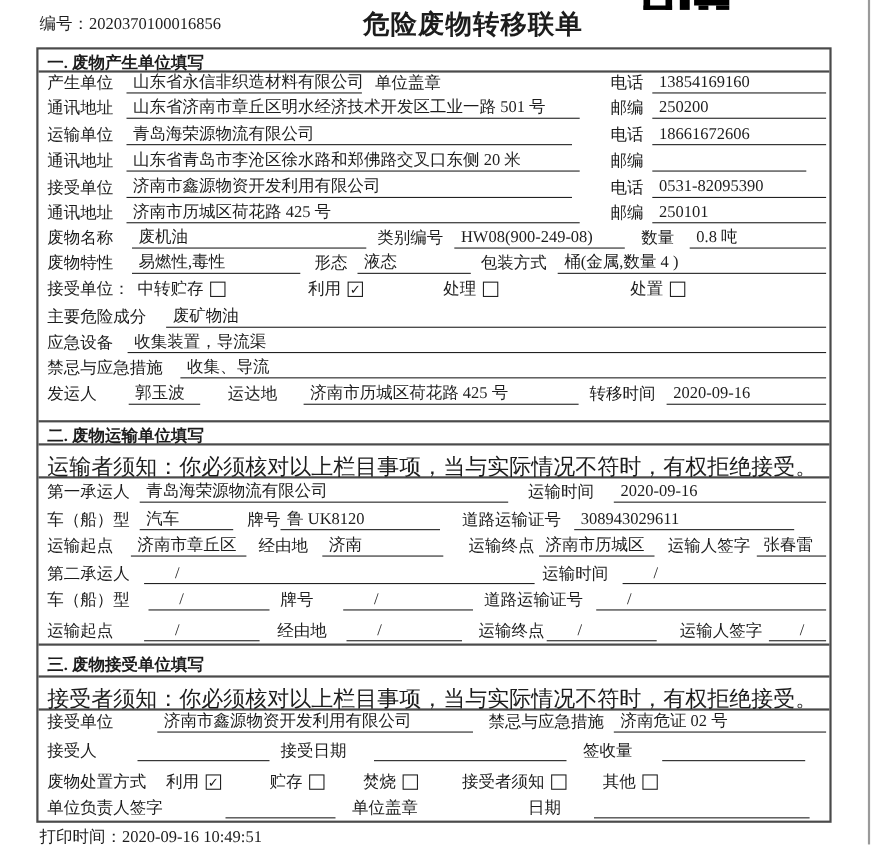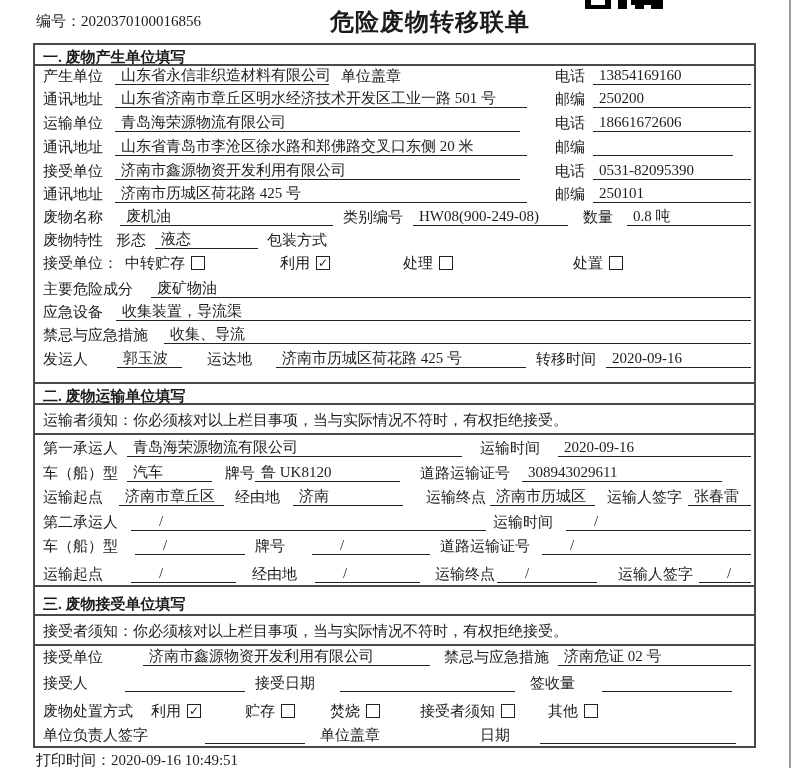--- a/index.html
+++ b/index.html
@@ -17,21 +17,21 @@
   .qr .q1 { left:0; top:0; width:26px; height:9px; background:transparent; border-left:6px solid #000; border-right:6px solid #000; border-bottom:4px solid #000; }
   .qr .q2 { left:33px; top:0; width:9px;  height:9px; }
   .qr .q3 { left:46px; top:0; width:32px; height:5px; }
   .qr .q4 { left:50px; top:5px; width:9px; height:4px; }
   .qr .q5 { left:66px; top:5px; width:12px; height:4px; }
   .page-edge { position:absolute; left:789px; top:0; width:2px; height:768px; background:#9a9a9a; }
 
   .form { position:absolute; left:33px; top:43px; width:723px; height:705px; border:2px solid #4a4a4a; background:#fff; }
   .sec-header { font-size:15px; font-weight:bold; padding:3px 0 0 8px; border-bottom:2px solid #4a4a4a; }
   .sec-header.mid { border-top:2px solid #4a4a4a; }
-  .notice { font-size:15px; padding:6px 0 0 8px; border-bottom:2px solid #4a4a4a; white-space:nowrap; }
+  .notice { font-size:20px; padding:6px 0 0 8px; border-bottom:2px solid #4a4a4a; white-space:nowrap; }
   .row { display:flex; align-items:flex-end; padding:0 3px 2px 8px; font-size:15px; white-space:nowrap; }
   .lbl { flex:none; line-height:18px; }
   .u  { flex:none; border-bottom:1.5px solid #222; line-height:18px; padding:16px 2px 0 6px; overflow:hidden; }
   .uf { flex:1 1 auto; border-bottom:1.5px solid #222; line-height:18px; padding:0 2px 0 6px; overflow:hidden; }
   .sp { flex:1 1 auto; }
   .sl { padding-left:28px; }
   .cb { flex:none; width:14px; height:14px; border:1.5px solid #222; margin:0 0 2px 6px;
         display:inline-flex; align-items:center; justify-content:center;
         font-size:12px; line-height:12px; font-family:"DejaVu Sans",sans-serif; }
   .print-time { position:absolute; left:36px; top:751px; font-size:15px; white-space:nowrap; }
@@ -110,23 +110,25 @@
       <span class="lbl">废物名称</span>
       <span class="u" style="width:213px;margin-left:17px">废机油</span>
       <span class="lbl" style="margin-left:10px">类别编号</span>
       <span class="u" style="width:155px;margin-left:10px">HW08(900-249-08)</span>
       <span class="lbl" style="margin-left:15px">数量</span>
       <span class="uf" style="margin-left:14px">0.8 吨</span>
     </div>
 
     <div class="row" style="height:23px">
       <span class="lbl">废物特性</span>
+      <span class="u" style="width:153px;margin-left:17px">易燃性,毒性</span>
       <span class="lbl" style="margin-left:13px">形态</span>
       <span class="u" style="width:103px;margin-left:9px">液态</span>
       <span class="lbl" style="margin-left:9px">包装方式</span>
+      <span class="uf" style="margin-left:10px">桶(金属,数量 4 )</span>
     </div>
 
     <div class="row" style="height:23px">
       <span class="lbl">接受单位：</span>
       <span class="lbl" style="margin-left:7px">中转贮存</span>
       <span class="cb"></span>
       <span class="lbl" style="margin-left:75px">利用</span>
       <span class="cb">✓</span>
       <span class="lbl" style="margin-left:73px">处理</span>
       <span class="cb"></span>

